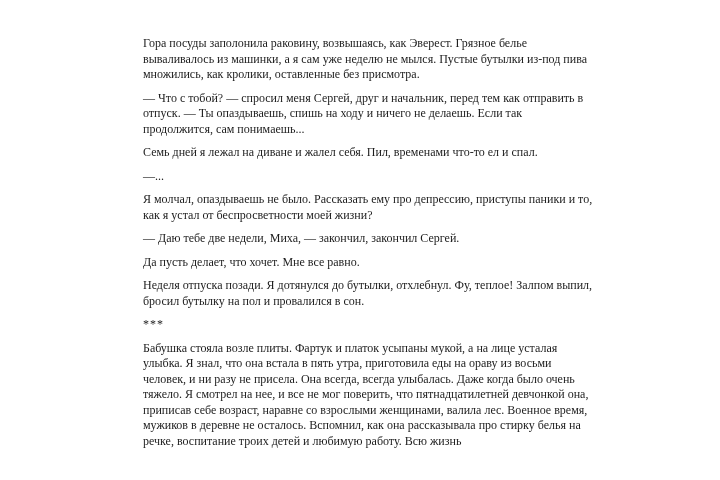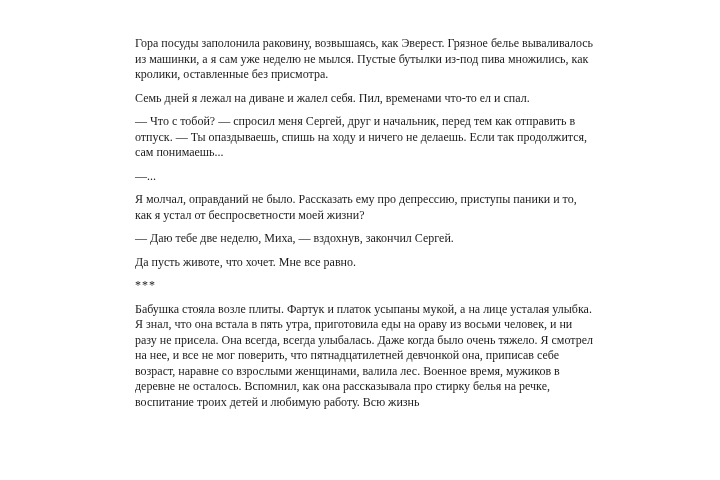--- a/index.html
+++ b/index.html
@@ -14,36 +14,37 @@
     font-family: "Liberation Serif", "DejaVu Serif", serif;
   }
   .page {
     box-sizing: border-box;
     padding-top: 36px;
     margin-left: 135px;
     width: 460px;
     color: #1c1c1c;
   }
   .page p {
-    margin: 0 0 8px 0;
+    margin: 0 0 8px 8px;
     font-size: 12px;
     line-height: 15.5px;
     text-align: left;
     white-space: normal;
   }
   .page p.separator {
     letter-spacing: 1px;
   }
 </style>
 </head>
 <body>
 
 <div class="page">
   <p>Гора посуды заполонила раковину, возвышаясь, как Эверест. Грязное белье вываливалось из машинки, а я сам уже неделю не мылся. Пустые бутылки из-под пива множились, как кролики, оставленные без присмотра.</p>
+  <p>— Что с тобой? — спросил меня Сергей, друг и начальник, перед тем как отправить в отпуск. — Ты опаздываешь, спишь на ходу и ничего не делаешь. Если так продолжится, сам понимаешь...</p>
   <p>Семь дней я лежал на диване и жалел себя. Пил, временами что-то ел и спал.</p>
-  <p>— Что с тобой? — спросил меня Сергей, друг и начальник, перед тем как отправить в отпуск. — Ты опаздываешь, спишь на ходу и ничего не делаешь. Если так продолжится, сам понимаешь...</p>
   <p>—...</p>
-  <p>Я молчал, оправданий не было. Рассказать ему про депрессию, приступы паники и то, как я устал от беспросветности моей жизни?</p>
-  <p>— Даю тебе две неделю, Миха, — вздохнув, закончил Сергей.</p>
-  <p>Да пусть животе, что хочет. Мне все равно.</p>
+  <p>Я молчал, опаздываешь не было. Рассказать ему про депрессию, приступы паники и то, как я устал от беспросветности моей жизни?</p>
+  <p>— Даю тебе две недели, Миха, — закончил, закончил Сергей.</p>
+  <p>Да пусть делает, что хочет. Мне все равно.</p>
+  <p>Неделя отпуска позади. Я дотянулся до бутылки, отхлебнул. Фу, теплое! Залпом выпил, бросил бутылку на пол и провалился в сон.</p>
   <p class="separator">***</p>
   <p>Бабушка стояла возле плиты. Фартук и платок усыпаны мукой, а на лице усталая улыбка. Я знал, что она встала в пять утра, приготовила еды на ораву из восьми человек, и ни разу не присела. Она всегда, всегда улыбалась. Даже когда было очень тяжело. Я смотрел на нее, и все не мог поверить, что пятнадцатилетней девчонкой она, приписав себе возраст, наравне со взрослыми женщинами, валила лес. Военное время, мужиков в деревне не осталось. Вспомнил, как она рассказывала про стирку белья на речке, воспитание троих детей и любимую работу. Всю жизнь</p>
 </div>
 
 </body></html>

